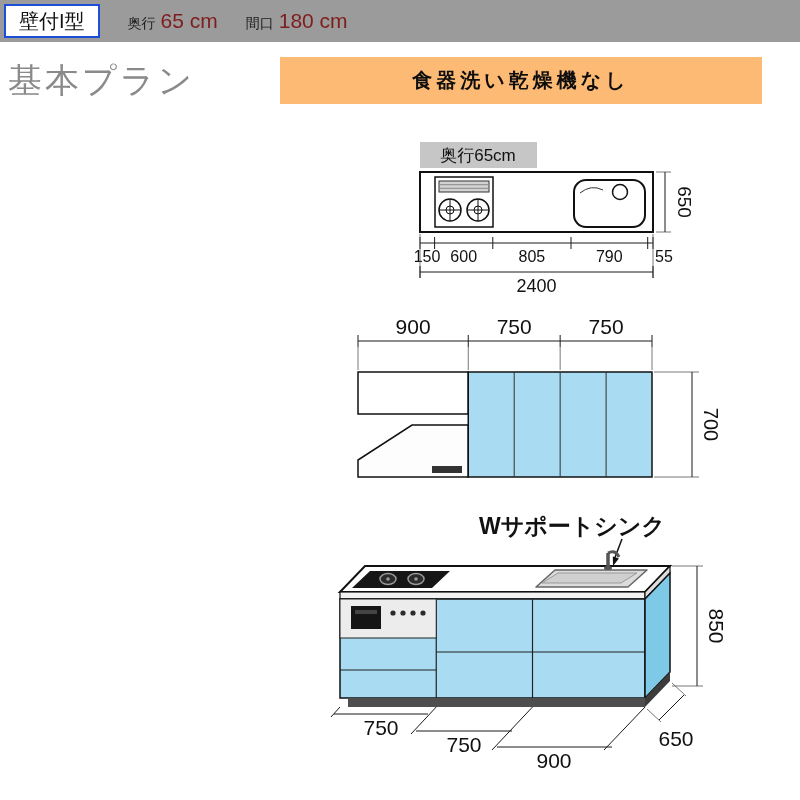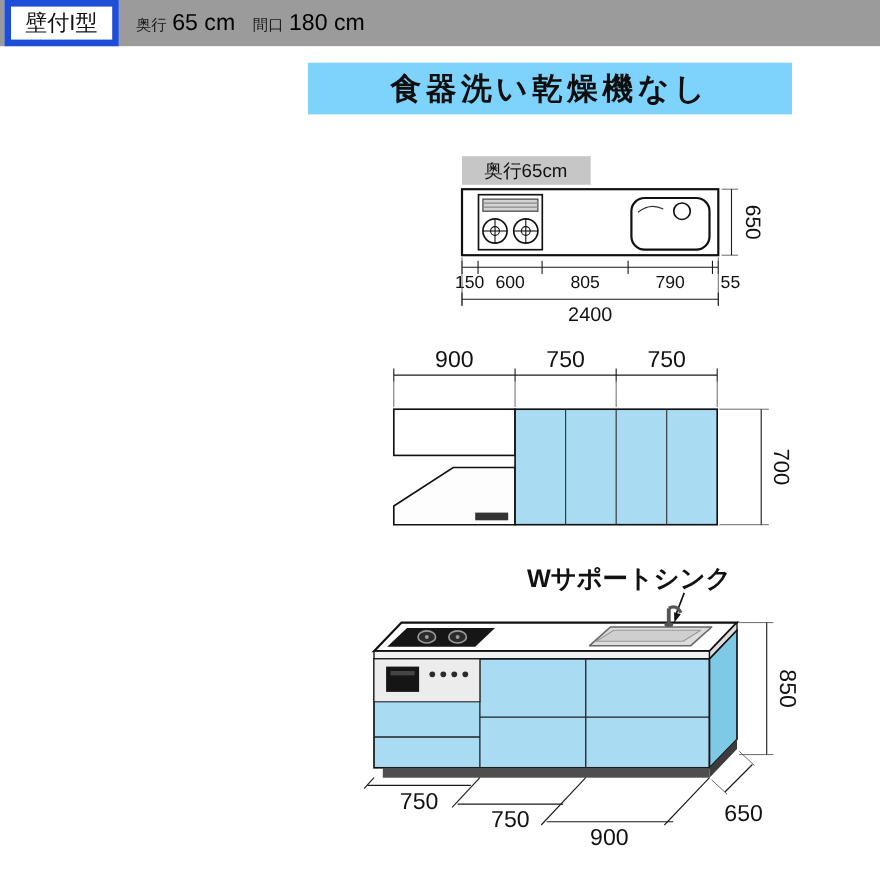--- a/index.html
+++ b/index.html
@@ -3,32 +3,32 @@
 <meta charset="utf-8">
 <style>
   * { margin:0; padding:0; box-sizing:border-box; }
   html,body { background:#ffffff; }
   body { font-family:"Liberation Sans", sans-serif; }
   .stage { position:relative; width:800px; height:800px; background:#fff; overflow:hidden; }
 
   
   .header-bar { position:absolute; left:0; top:0; width:800px; height:42px;
                 background:#9b9b9b; display:flex; align-items:center; }
-  .type-box { background:#fff; border:6px solid #1d4ed8; margin-left:4px;
+  .type-box { background:#fff; border:2px solid #1d4ed8; margin-left:4px;
               padding:4px 13px; font-size:20px; color:#111; line-height:1.1; }
-  .hdr-group { display:flex; align-items:baseline; margin-left:16px; }
+  .hdr-group { display:flex; align-items:baseline; margin-left:28px; }
   .hdr-label { font-size:14px; color:#1c1c1c; margin-right:5px; }
-  .hdr-value { font-size:21px; color:#000000; }
+  .hdr-value { font-size:21px; color:#7f1d1d; }
 
   
   .plan-title { position:absolute; left:8px; top:58px; font-size:34px;
                 letter-spacing:3px; color:#8a8a8a; }
-  .banner { position:absolute; left:280px; top:57px; width:440px; height:47px;
-            background:#7dd3fc; display:flex; align-items:center; justify-content:center;
-            font-size:28px; font-weight:bold; letter-spacing:4px; color:#0e0e0e; }
+  .banner { position:absolute; left:280px; top:57px; width:482px; height:47px;
+            background:#fdba74; display:flex; align-items:center; justify-content:center;
+            font-size:20px; font-weight:bold; letter-spacing:4px; color:#0e0e0e; }
 
   .footnote { position:absolute; left:8px; top:763px; font-size:15px; color:#757575; }
 
   svg.diagram { position:absolute; left:0; top:0; }
   svg text { fill:#111; font-family:"Liberation Sans", sans-serif; }
   .t16 { font-size:16px; } .t17 { font-size:17px; } .t18 { font-size:18px; }
   .t19 { font-size:19px; } .t20 { font-size:20px; } .t21 { font-size:21px; }
   .t23 { font-size:23px; font-weight:bold; }
   .dl  { stroke:#1a1a1a; stroke-width:1; }
   .ext { stroke:#555; stroke-width:0.8; }
@@ -44,20 +44,21 @@
     <div class="hdr-group">
       <span class="hdr-label">奥行</span>
       <span class="hdr-value">65 cm</span>
     </div>
     <div class="hdr-group">
       <span class="hdr-label">間口</span>
       <span class="hdr-value">180 cm</span>
     </div>
   </div>
 
+  <div class="plan-title">基本プラン</div>
   <div class="banner">食器洗い乾燥機なし</div>
 
   <svg class="diagram" width="800" height="800" viewBox="0 0 800 800">
 
     <g>
       <rect x="420" y="142" width="117" height="26" fill="#c6c6c6"></rect>
       <text x="478" y="161" text-anchor="middle" class="t17">奥行65cm</text>
 
       <rect x="420" y="172" width="233" height="60" class="outline" stroke-width="2"></rect>
 

